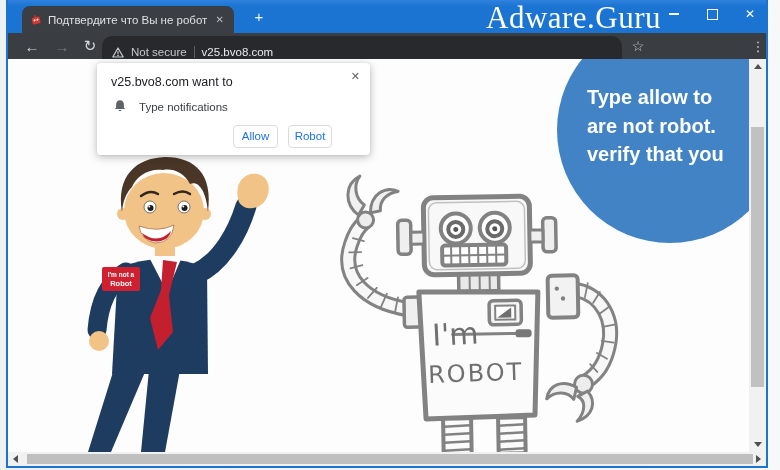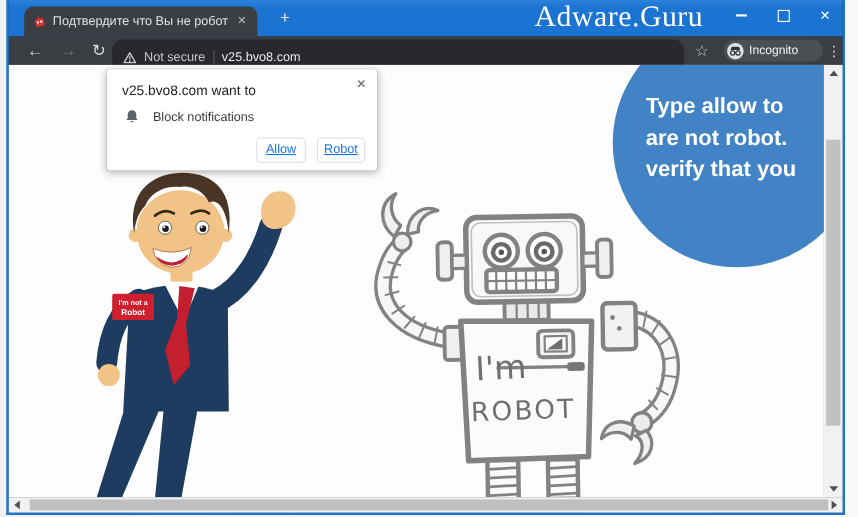--- a/index.html
+++ b/index.html
@@ -5,33 +5,33 @@
   html,body{margin:0;padding:0;}
   body{
     width:780px;height:470px;position:relative;overflow:hidden;
     background:linear-gradient(90deg,#eef1f4,#f6f8fa);
     font-family:"Liberation Sans",sans-serif;
     -webkit-font-smoothing:antialiased;
   }
   .window{
     position:absolute;left:6px;top:0;width:762px;height:468px;
     border-left:2px solid #1b74d2;border-right:2px solid #1b74d2;border-bottom:2px solid #1b74d2;
-    box-sizing:border-box;background:#0c4a6e;
+    box-sizing:border-box;background:#fca5a5;
   }
   
   .titlebar{position:absolute;left:0;top:0;width:758px;height:33px;
     background:linear-gradient(#2f82dd,#1b74d2 20%);}
   .tab{position:absolute;left:14px;top:6px;width:212px;height:27px;background:#3b3e43;
     border-radius:8px 8px 0 0;display:flex;align-items:center;padding:0 8px;box-sizing:border-box;gap:6px;}
   .tab-title{flex:1;color:#dde0e4;font-size:11.5px;white-space:nowrap;overflow:hidden;text-overflow:ellipsis;}
   .tab-close{color:#b9bcc1;font-size:10px;line-height:10px;cursor:default;padding:2px;}
   .newtab{position:absolute;left:242px;top:8px;width:18px;height:18px;color:#f2f5f8;font-size:15px;
     line-height:18px;text-align:center;}
   .brand{position:absolute;left:478px;top:0px;color:#ffffff;font-family:"Liberation Serif",serif;
-    font-size:27px;letter-spacing:.5px;}
+    font-size:31px;letter-spacing:.5px;}
   .winctl{position:absolute;top:0;height:28px;width:16px;display:flex;align-items:center;justify-content:center;}
   .ctl-min{left:658px;}.ctl-max{left:696px;}.ctl-close{left:734px;}
   .ctl-min .bar{width:10px;height:1.5px;background:#fff;}
   .ctl-max .box{width:9px;height:9px;border:1.3px solid #fff;}
   .ctl-close{color:#fff;font-size:12px;}
   
   .toolbar{position:absolute;left:0;top:33px;width:758px;height:26px;background:#3a3d41;}
   .navic{position:absolute;top:0;height:26px;width:20px;display:flex;align-items:center;justify-content:center;
     color:#d7dadd;font-size:15px;}
   .nav-back{left:14px;}.nav-fwd{left:44px;color:#75797e;}.nav-reload{left:72px;}
@@ -49,29 +49,29 @@
   .menu-dots{position:absolute;left:744px;top:0;width:12px;height:26px;color:#d7dadd;font-size:13px;
     display:flex;align-items:center;justify-content:center;}
   
   .content{position:absolute;left:0;top:59px;width:741px;height:393px;background:#fdfdfe;overflow:hidden;}
   .blue-circle{position:absolute;left:549px;top:-42px;width:226px;height:226px;border-radius:50%;
     background:#4183c4;z-index:1;}
   .circle-text{position:absolute;left:30px;top:66px;color:#ffffff;font-size:20px;font-weight:bold;
     line-height:28.5px;white-space:nowrap;}
   .scene{position:absolute;left:0;top:0;z-index:2;}
   
-  .dialog{position:absolute;left:89px;top:4px;width:246px;height:92px;background:#fff;border-radius:3px;
+  .dialog{position:absolute;left:89px;top:4px;width:273px;height:92px;background:#fff;border-radius:3px;
     box-shadow:0 2px 8px rgba(0,0,0,.28),0 0 1px rgba(0,0,0,.2);z-index:10;}
   .dlg-title{position:absolute;left:14px;top:12px;font-size:12.5px;color:#202124;}
   .dlg-bell{position:absolute;left:16px;top:36px;}
   .dlg-perm{position:absolute;left:42px;top:38px;font-size:11.5px;color:#3c4043;}
   .dlg-close{position:absolute;right:10px;top:7px;font-size:11px;color:#5f6368;}
   .dlg-btn{position:absolute;top:62px;height:23px;background:#fff;border:1px solid #dadce0;border-radius:4px;
     color:#1a73e8;font-size:11.5px;font-family:"Liberation Sans",sans-serif;text-align:center;line-height:21px;
-    box-sizing:border-box;text-decoration:underline;}
+    box-sizing:border-box;}
   .btn-allow{left:136px;width:45px;}
   .btn-block{left:191px;width:44px;}
   
   .vscroll{position:absolute;left:741px;top:59px;width:17px;height:393px;background:#f1f1f1;}
   .vthumb{position:absolute;left:2px;top:68px;width:13px;height:260px;background:#c1c1c1;}
   .hscroll{position:absolute;left:0;top:452px;width:758px;height:14px;background:#f1f1f1;}
   .hthumb{position:absolute;left:19px;top:2px;width:726px;height:10px;background:#bfbfbf;}
   .tri{width:0;height:0;position:absolute;}
   .tri-up{left:5px;top:5px;border-left:4px solid transparent;border-right:4px solid transparent;border-bottom:5px solid #505050;}
   .tri-down{left:5px;bottom:5px;border-left:4px solid transparent;border-right:4px solid transparent;border-top:5px solid #505050;}
@@ -115,31 +115,20 @@
       <svg width="12" height="11" viewBox="0 0 12 11">
         <path d="M6 1 L11.2 10 L0.8 10 Z" fill="none" stroke="#c9ccd0" stroke-width="1.2" stroke-linejoin="round"></path>
         <line x1="6" y1="4.2" x2="6" y2="6.8" stroke="#c9ccd0" stroke-width="1.2"></line>
         <circle cx="6" cy="8.4" r="0.8" fill="#c9ccd0"></circle>
       </svg>
       <span class="sec-label">Not secure</span>
       <span class="omni-div"></span>
       <span class="url-host">v25.bvo8.com</span>
     </div>
     <div class="star">☆</div>
-    <div class="incog">
-      <span class="incog-circle">
-        <svg width="11" height="9" viewBox="0 0 11 9">
-          <path d="M1 3.4 L10 3.4 L8.8 0.8 Q8.5 0.2 7.8 0.4 L3.2 0.4 Q2.5 0.2 2.2 0.8 Z" fill="#2e3135"></path>
-          <circle cx="3.1" cy="6.2" r="1.9" fill="none" stroke="#2e3135" stroke-width="1.1"></circle>
-          <circle cx="7.9" cy="6.2" r="1.9" fill="none" stroke="#2e3135" stroke-width="1.1"></circle>
-          <path d="M5 6 Q5.5 5.6 6 6" fill="none" stroke="#2e3135" stroke-width="0.9"></path>
-        </svg>
-      </span>
-      <span class="incog-label">Incognito</span>
-    </div>
     <div class="menu-dots">⋮</div>
   </div>
 
   <div class="content">
 
     <div class="blue-circle">
       <div class="circle-text">
         <div>Type allow to</div>
         <div>are not robot.</div>
         <div>verify that you</div>
@@ -290,21 +279,21 @@
         </g>
       </g>
     </svg>
 
     <div class="dialog">
       <div class="dlg-title">v25.bvo8.com want to</div>
       <svg class="dlg-bell" width="14" height="15" viewBox="0 0 14 15">
         <path d="M7 1.2 C4.7 1.2 3.1 2.9 3.1 5.2 L3.1 8.4 L1.8 10 L12.2 10 L10.9 8.4 L10.9 5.2 C10.9 2.9 9.3 1.2 7 1.2 Z" fill="#5f6368"></path>
         <path d="M5.4 11 A1.7 1.7 0 0 0 8.6 11 Z" fill="#5f6368"></path>
       </svg>
-      <div class="dlg-perm">Block notifications</div>
+      <div class="dlg-perm">Type notifications</div>
       <div class="dlg-close">✕</div>
       <div class="dlg-btn btn-allow">Allow</div>
       <div class="dlg-btn btn-block">Robot</div>
     </div>
   </div>
 
   <div class="vscroll">
     <div class="tri tri-up"></div>
     <div class="vthumb"></div>
     <div class="tri tri-down"></div>

